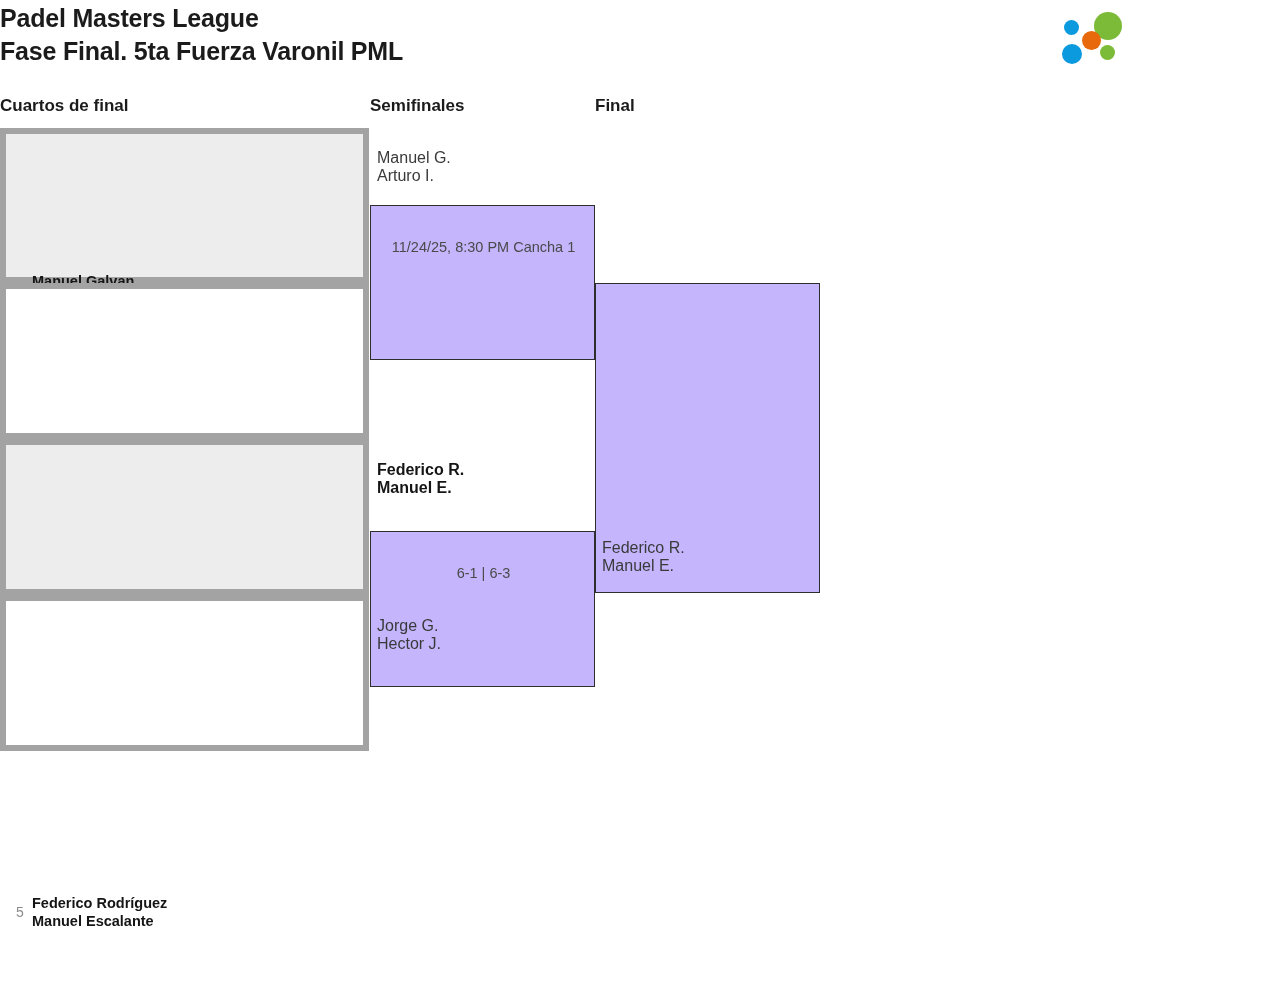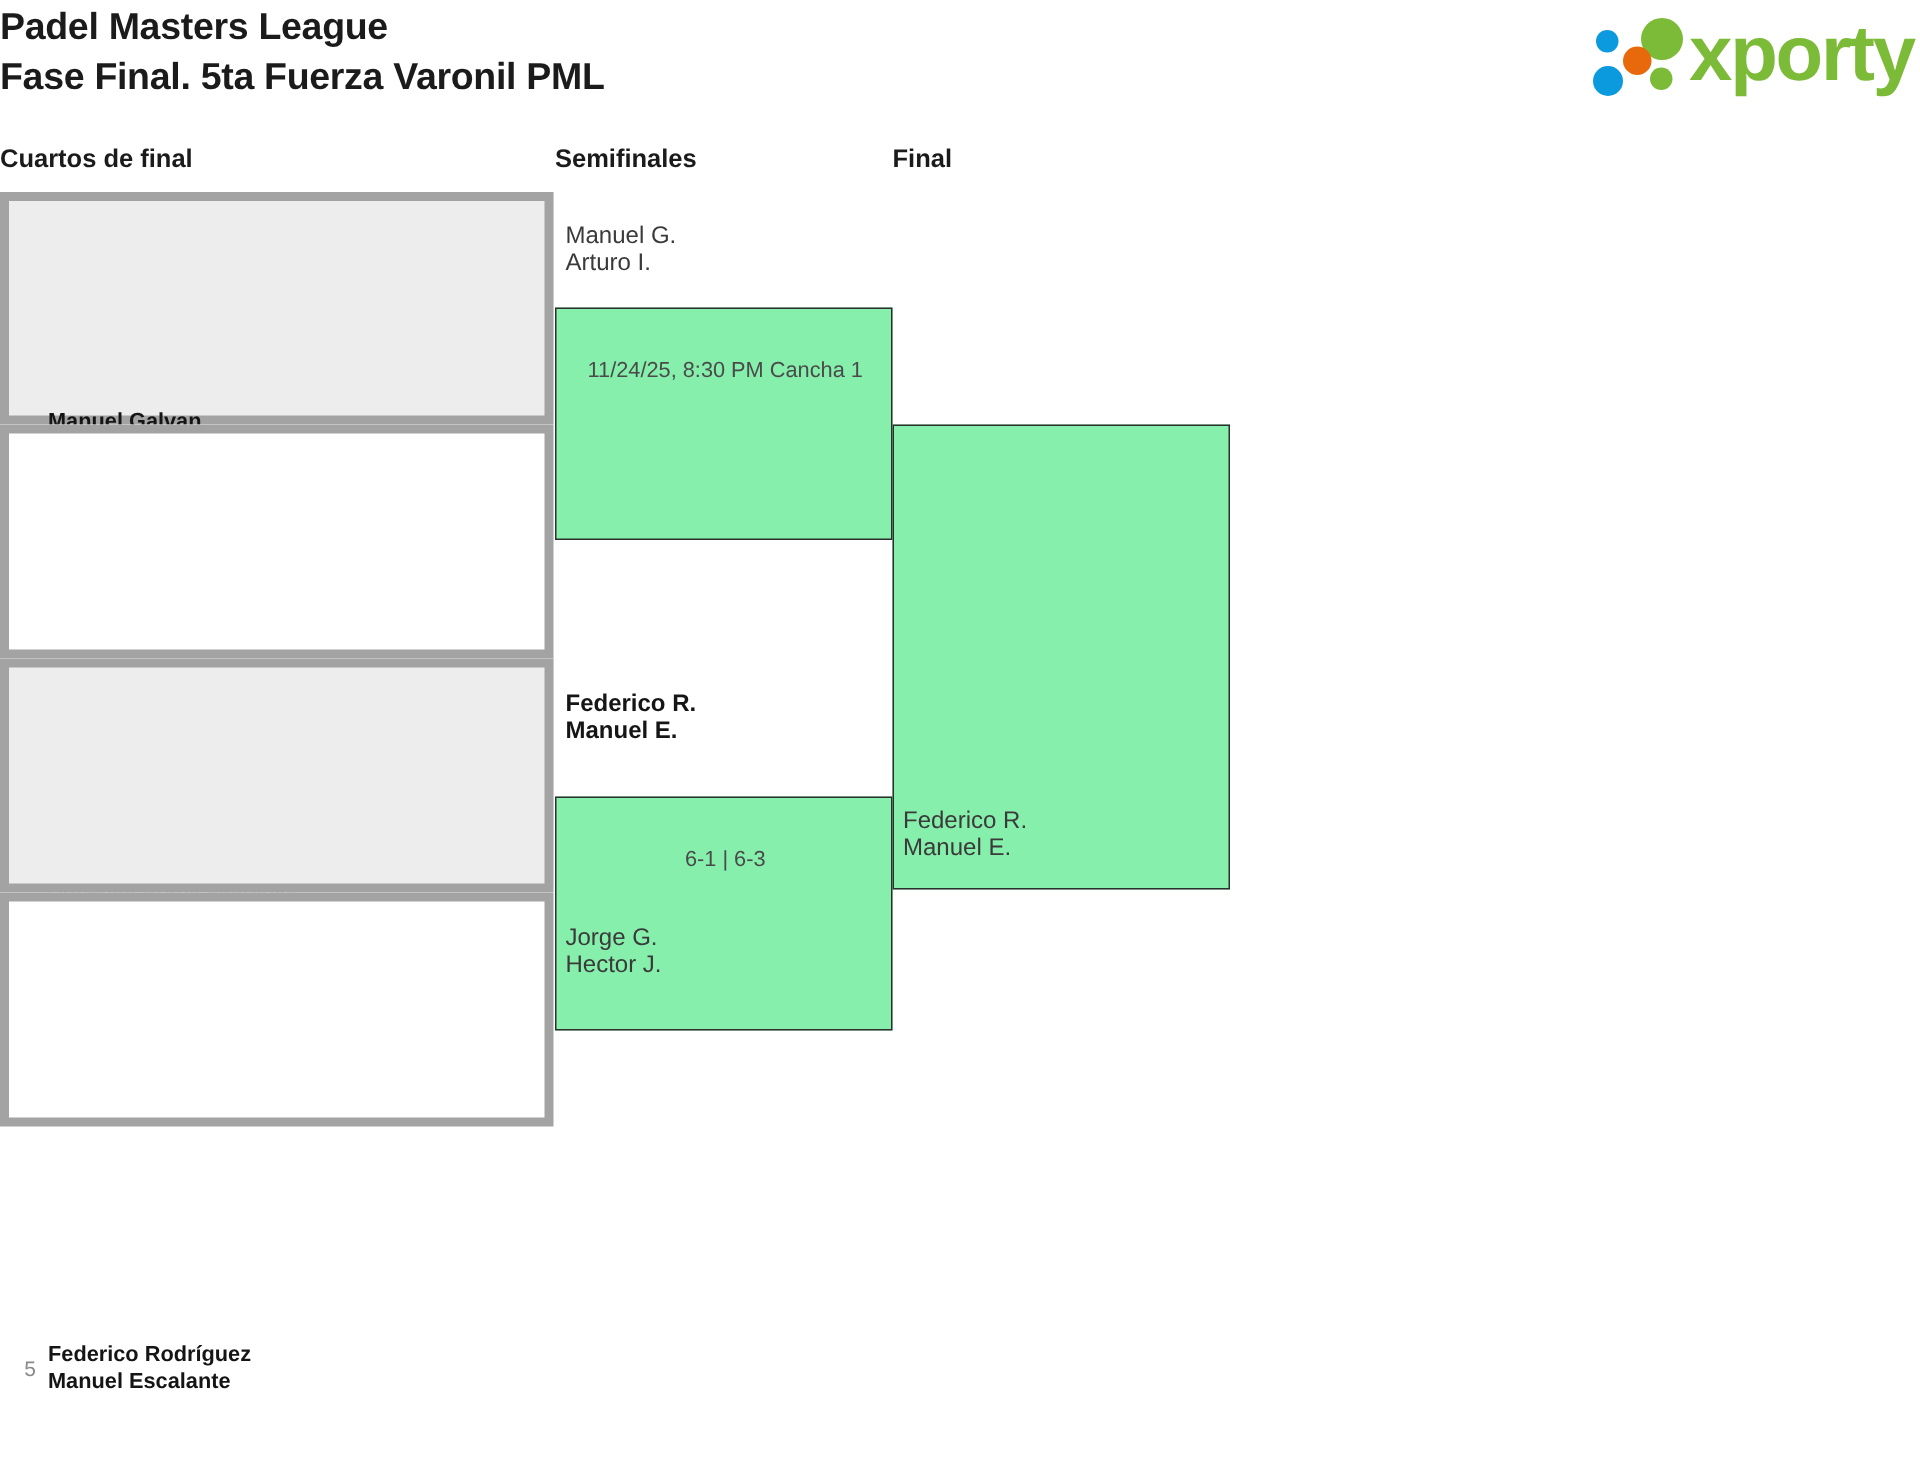--- a/index.html
+++ b/index.html
@@ -134,21 +134,21 @@
     line-height: 18px;
     color: #4a4a4a;
     white-space: nowrap;
   }
 
   
   .match-box {
     position: absolute;
     border: 1px solid #2e2e2e;
     box-sizing: border-box;
-    background: #86efac;
+    background: #c4b5fd;
   }
   .side-team {
     position: absolute;
     font-size: 16px;
     line-height: 18px;
     color: #3a3a3a;
     white-space: nowrap;
   }
   .side-team.winner {
     color: #151515;
@@ -173,21 +173,20 @@
   </div>
 
   <div class="logo">
     <div class="logo-dots">
       <span class="dot dot-blue-sm"></span>
       <span class="dot dot-green-lg"></span>
       <span class="dot dot-orange"></span>
       <span class="dot dot-blue-lg"></span>
       <span class="dot dot-green-sm"></span>
     </div>
-    <div class="logo-word">xporty</div>
   </div>
 </div>
 
 <div class="round-header rh-r1">Cuartos de final</div>
 <div class="round-header rh-r2">Semifinales</div>
 <div class="round-header rh-r3">Final</div>
 
 <div class="bracket">
 
   <div class="match-r1 shaded" style="top:128px; height:155px;">

